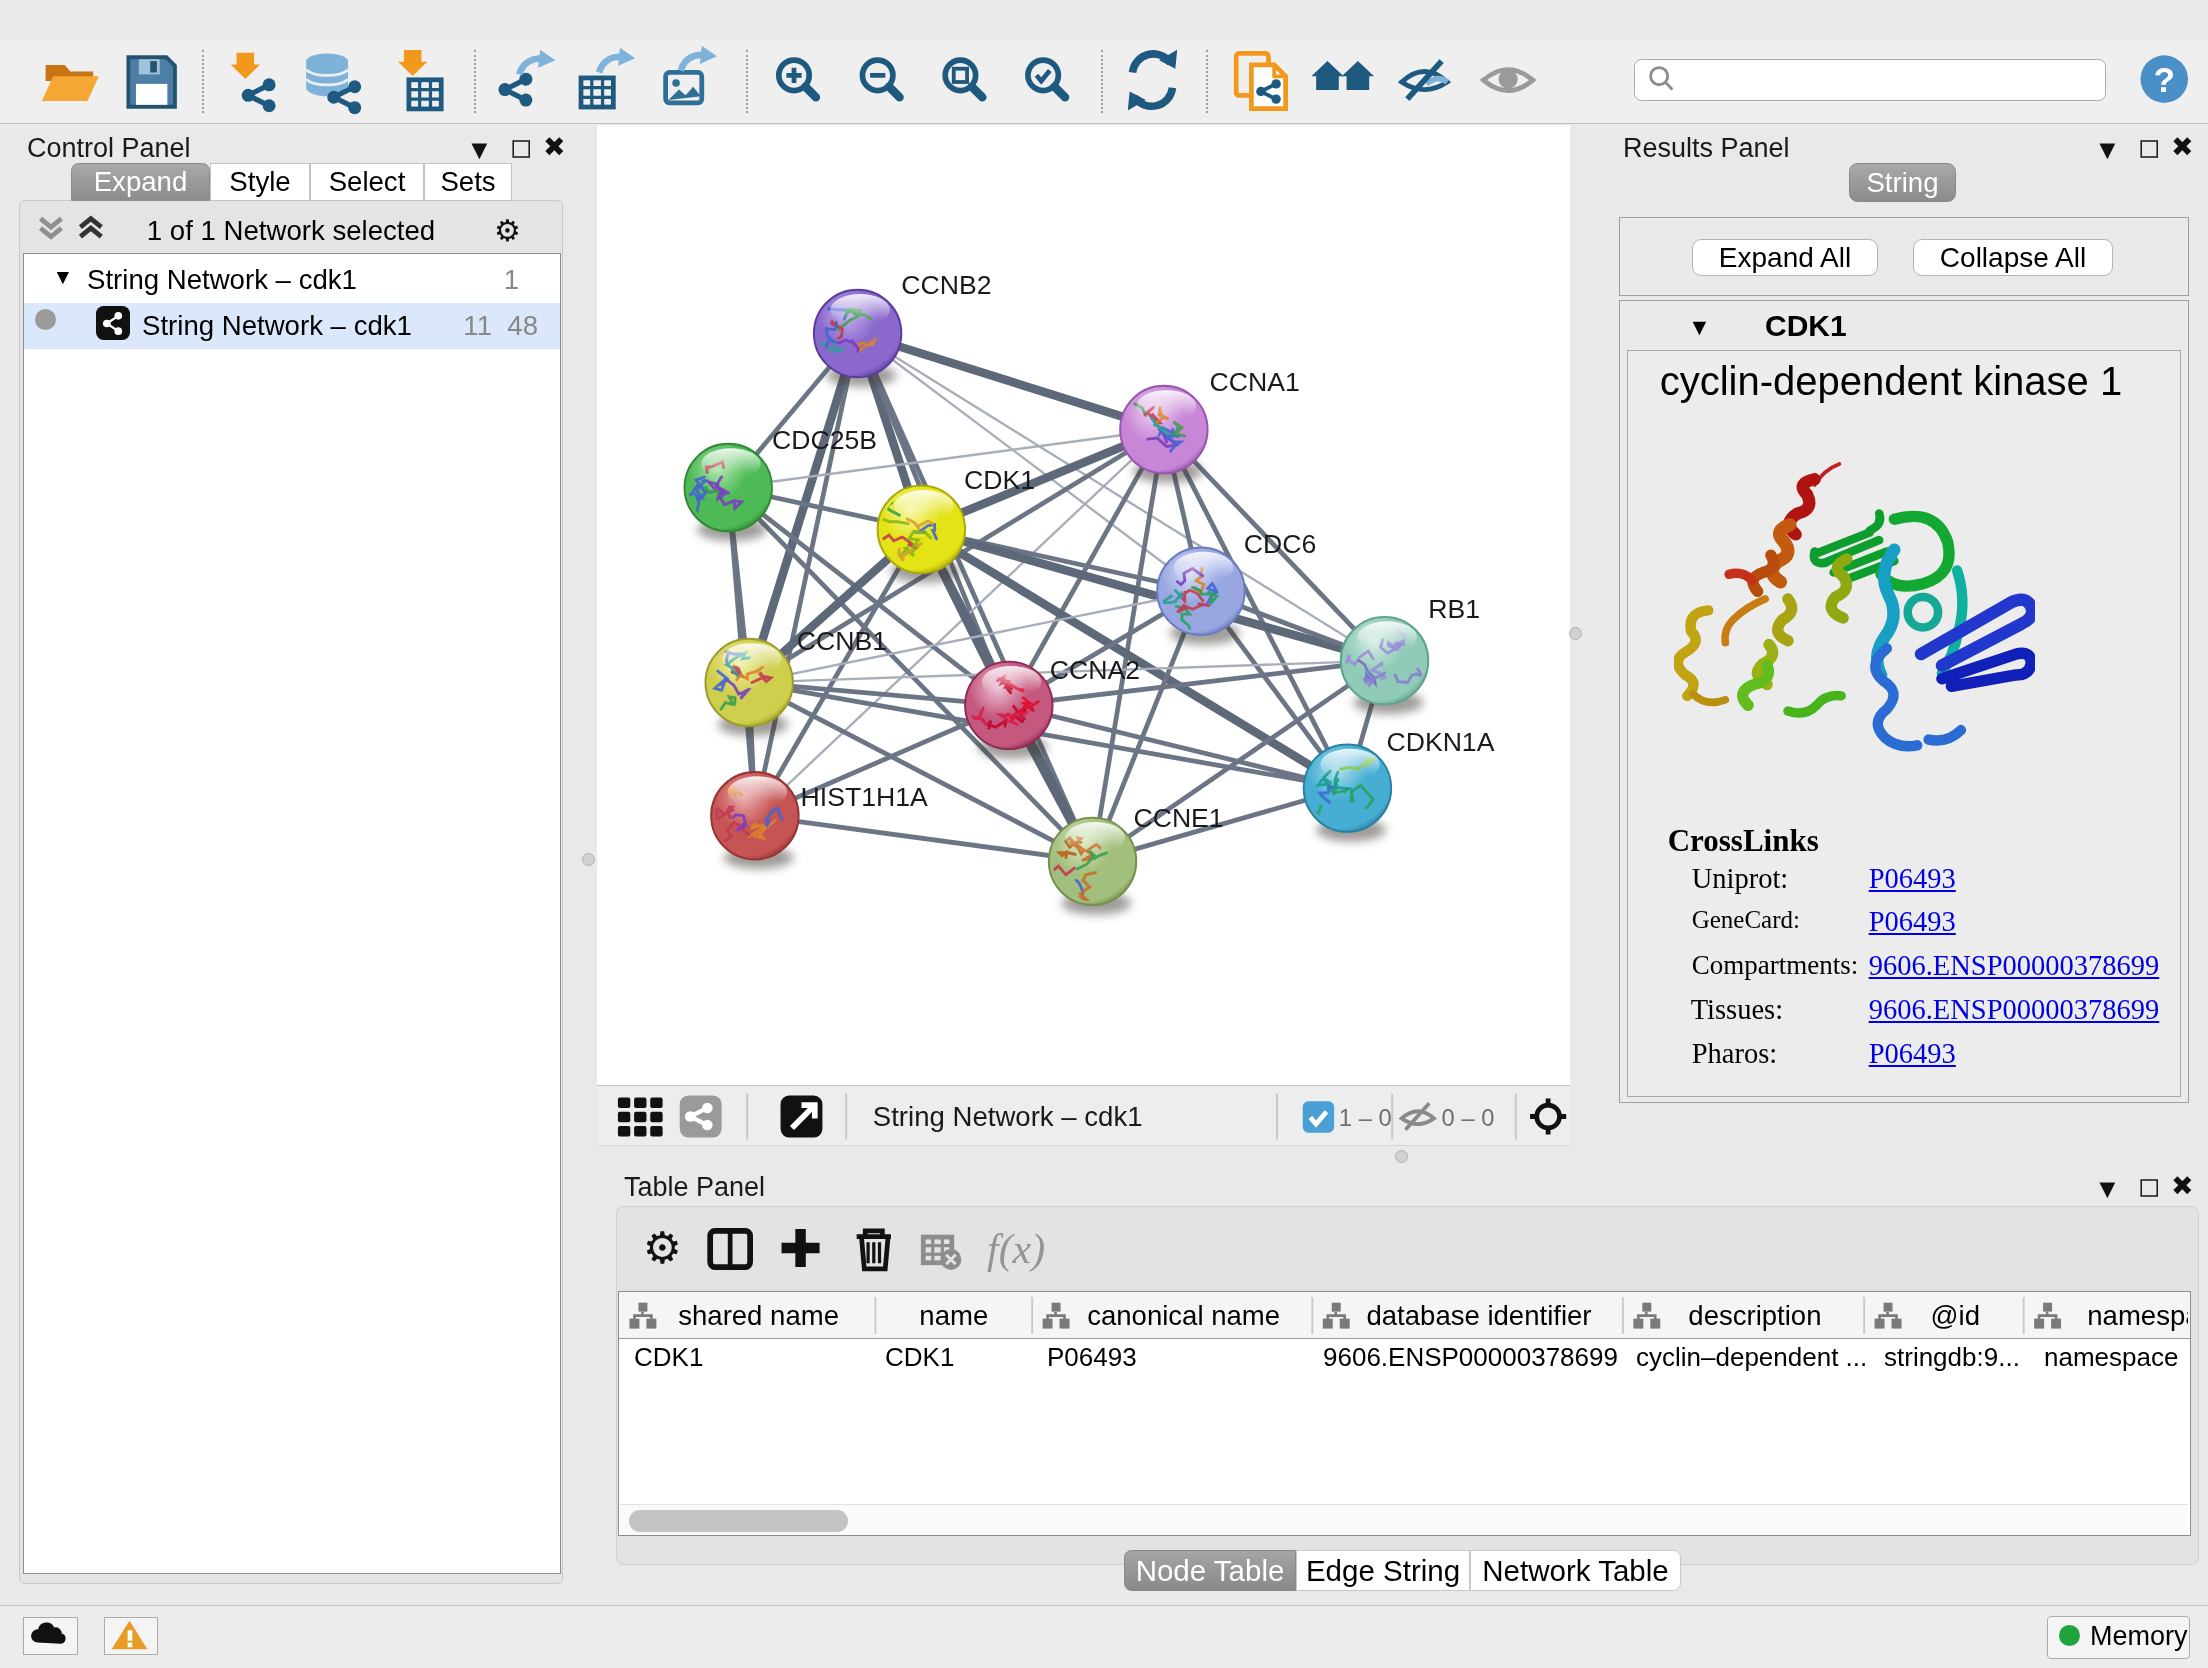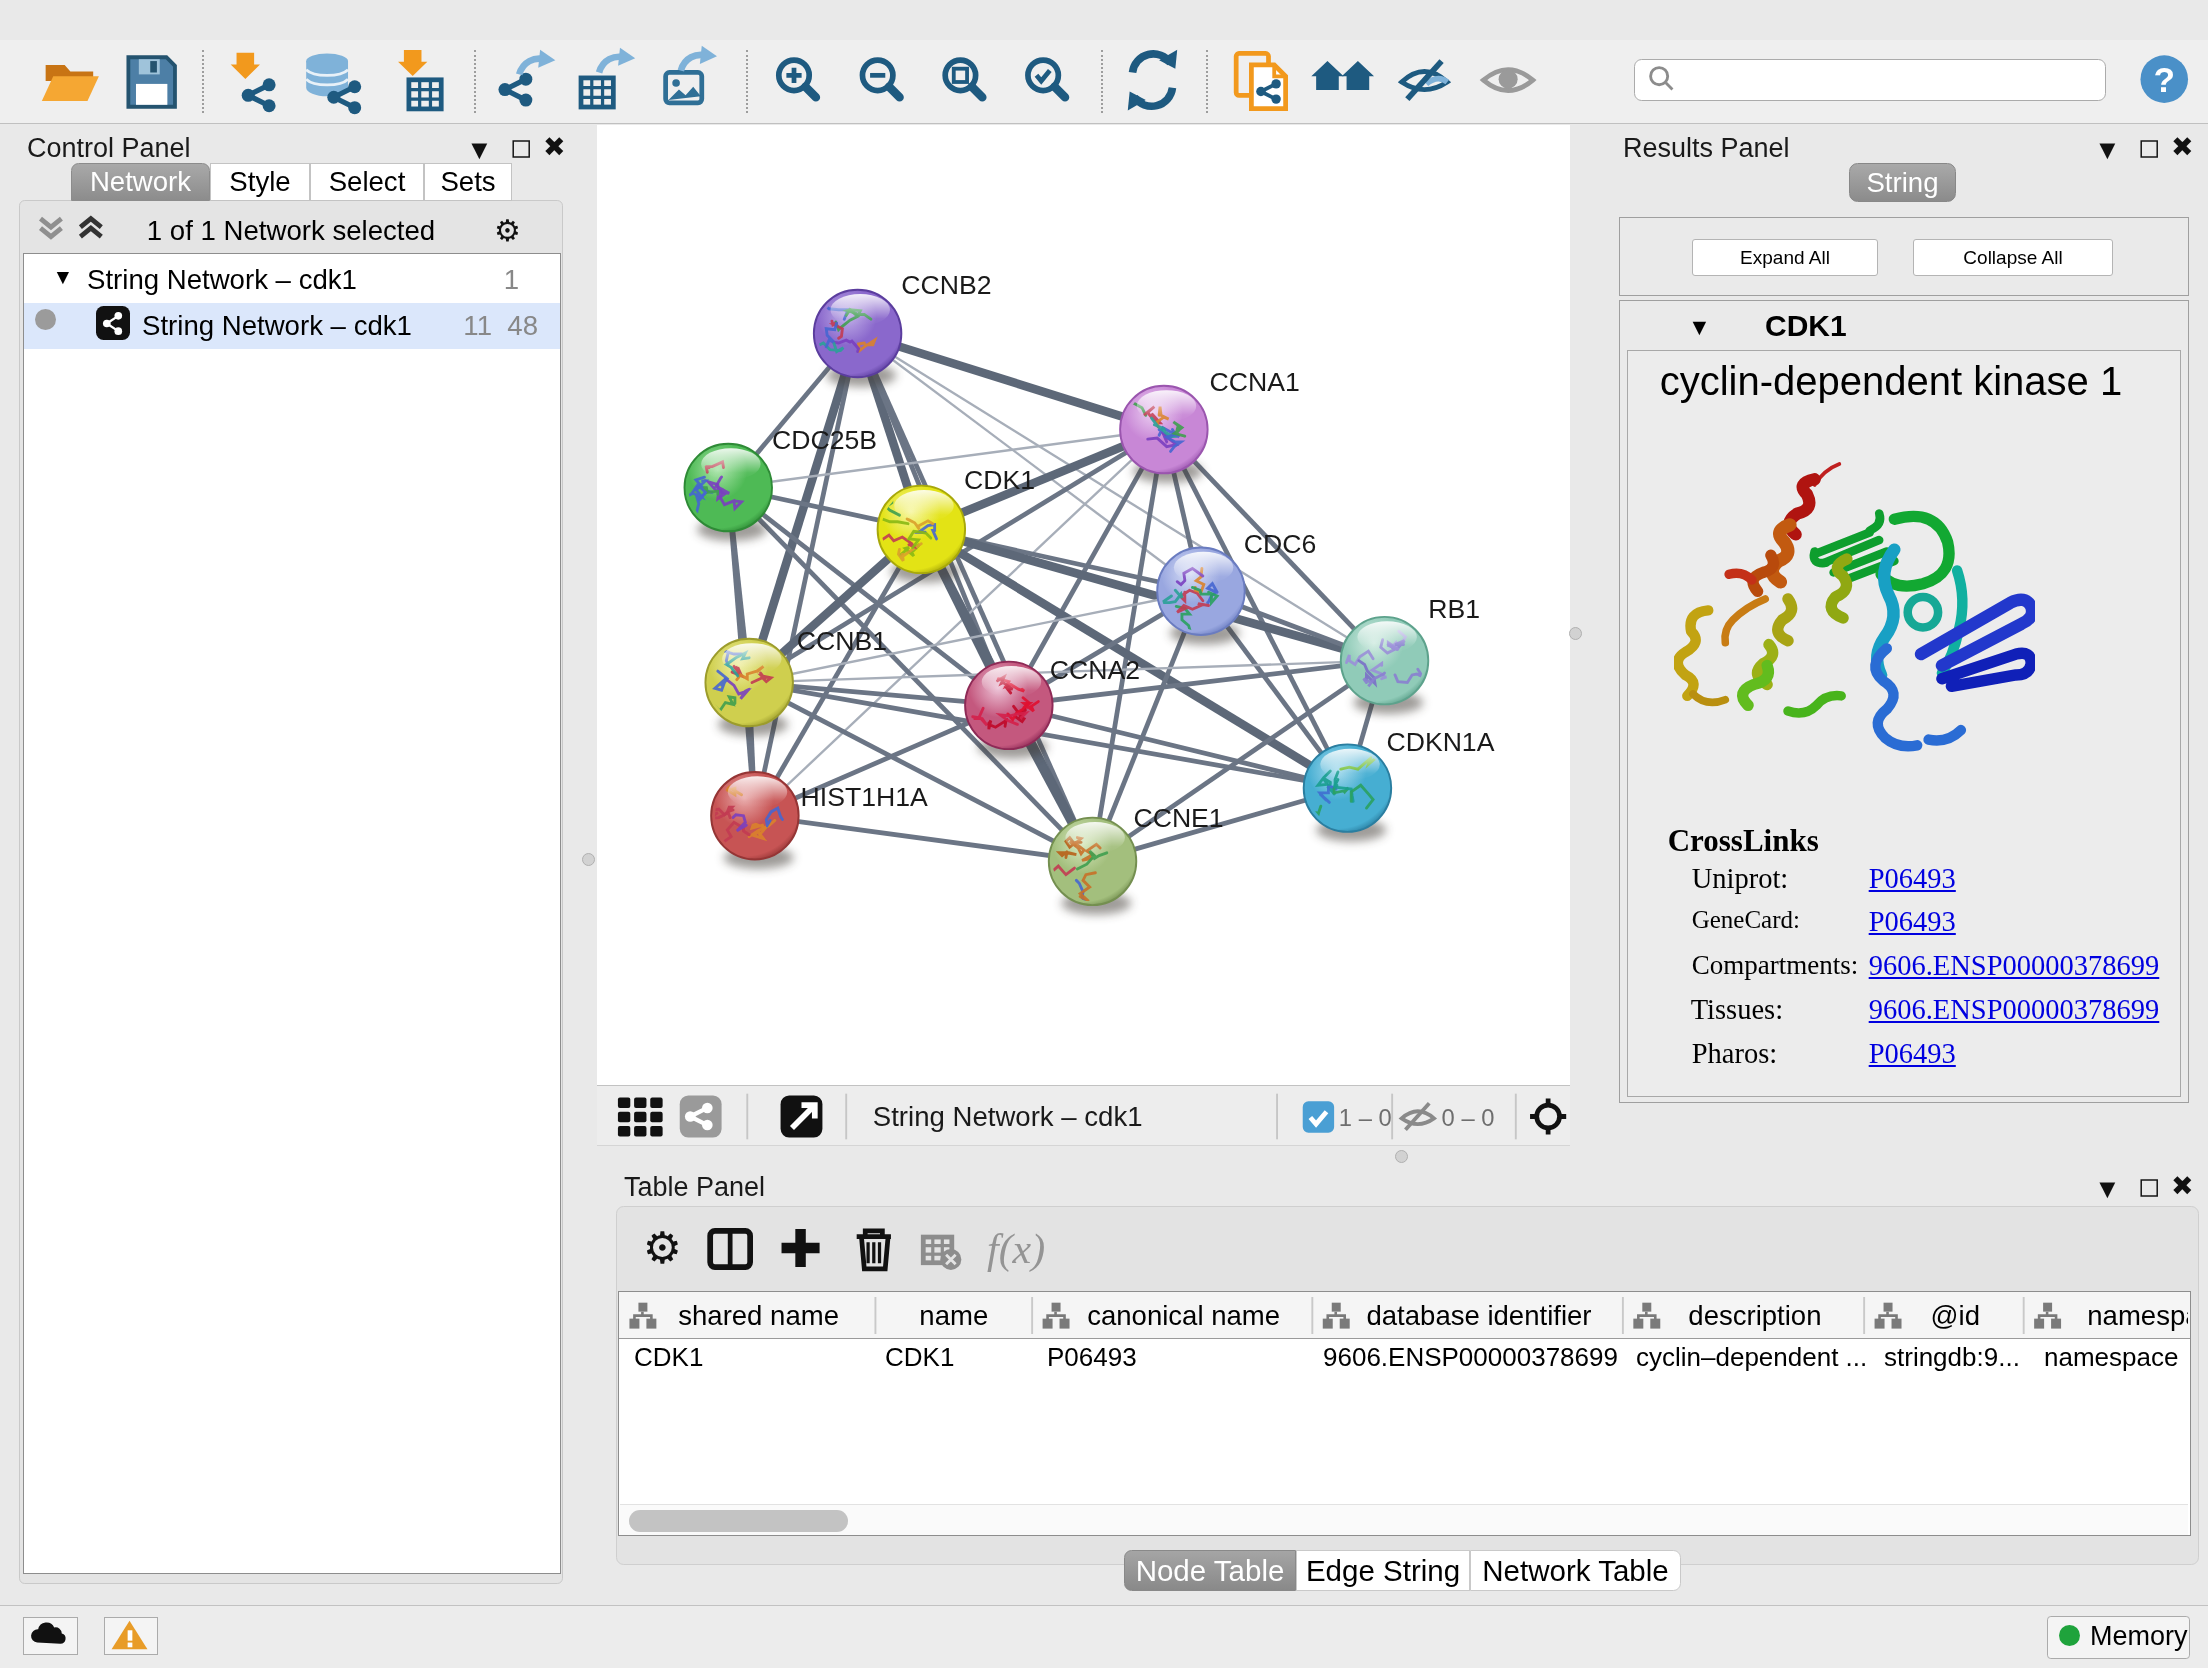--- a/index.html
+++ b/index.html
@@ -51,21 +51,21 @@
 
 
 #rp-title { left:1623px; top:133px; }
 #stringtab { left:1849px; top:163px; width:107px; height:39px;
   background:linear-gradient(#a9a9a9,#8b8b8b); border:1px solid #888;
   border-radius:8.6px; color:#fff; font-size:27.6px; display:flex;
   align-items:center; justify-content:center; }
 #rp-box1 { left:1619px; top:217px; width:570px; height:79px; background:#eaeaea;
   border:1.9px solid #9f9f9f; }
 .rp-btn { position:absolute; top:21px; height:37px; background:#fff;
-  border:1px solid #b4b4b4; border-radius:3px; font-size:19px; color:#000;
+  border:1px solid #b4b4b4; border-radius:9px; font-size:28px; color:#000;
   display:flex; align-items:center; justify-content:center; }
 #rp-box2 { left:1619px; top:300px; width:570px; height:803px; background:#eaeaea;
   border:1px solid #9f9f9f; }
 #rp-inner { position:absolute; left:6.7px; top:49px; width:554px; height:747px;
   background:#ececec; border:1px solid #a8a8a8; }
 .serif { font-family:"Liberation Serif", serif; }
 .xlink { color:#0000e0; text-decoration:underline; }
 
 
 #tp-title { left:624px; top:1172px; }
@@ -178,21 +178,21 @@
           <line x1="24" y1="24" x2="31" y2="31" stroke="#8c8c8c" stroke-width="3"></line>
         </svg>
       </div>
 </div>
 
 <div id="cp-title" class="abs ptitle">Control Panel</div>
 <div class="phbtn" style="left:466px; top:135px;">▼</div>
 <div class="phbtn" style="left:510px; top:131px;">◻</div>
 <div class="phbtn" style="left:543px; top:131px;">✖</div>
 <div id="cp-inner" class="abs"></div>
-<div id="tab-network" class="tabrow-tab">Network</div>
+<div id="tab-network" class="tabrow-tab">Expand</div>
 <div class="tabrow-tab" style="left:210px; width:100px;">Style</div>
 <div class="tabrow-tab" style="left:310px; width:114px;">Select</div>
 <div class="tabrow-tab" style="left:424px; width:88px;">Sets</div>
 <div id="cp-selbar" class="abs">
   <svg width="95" height="38" viewBox="0 0 100 40" style="position:absolute;left:7.6px;top:3.8px;">
     <g fill="none" stroke="#8f8f8f" stroke-width="5">
           <path d="M10 8 l11 9 l11 -9"></path>
           <path d="M10 18 l11 9 l11 -9"></path>
         </g>
     <g fill="none" stroke="#333" stroke-width="5">

